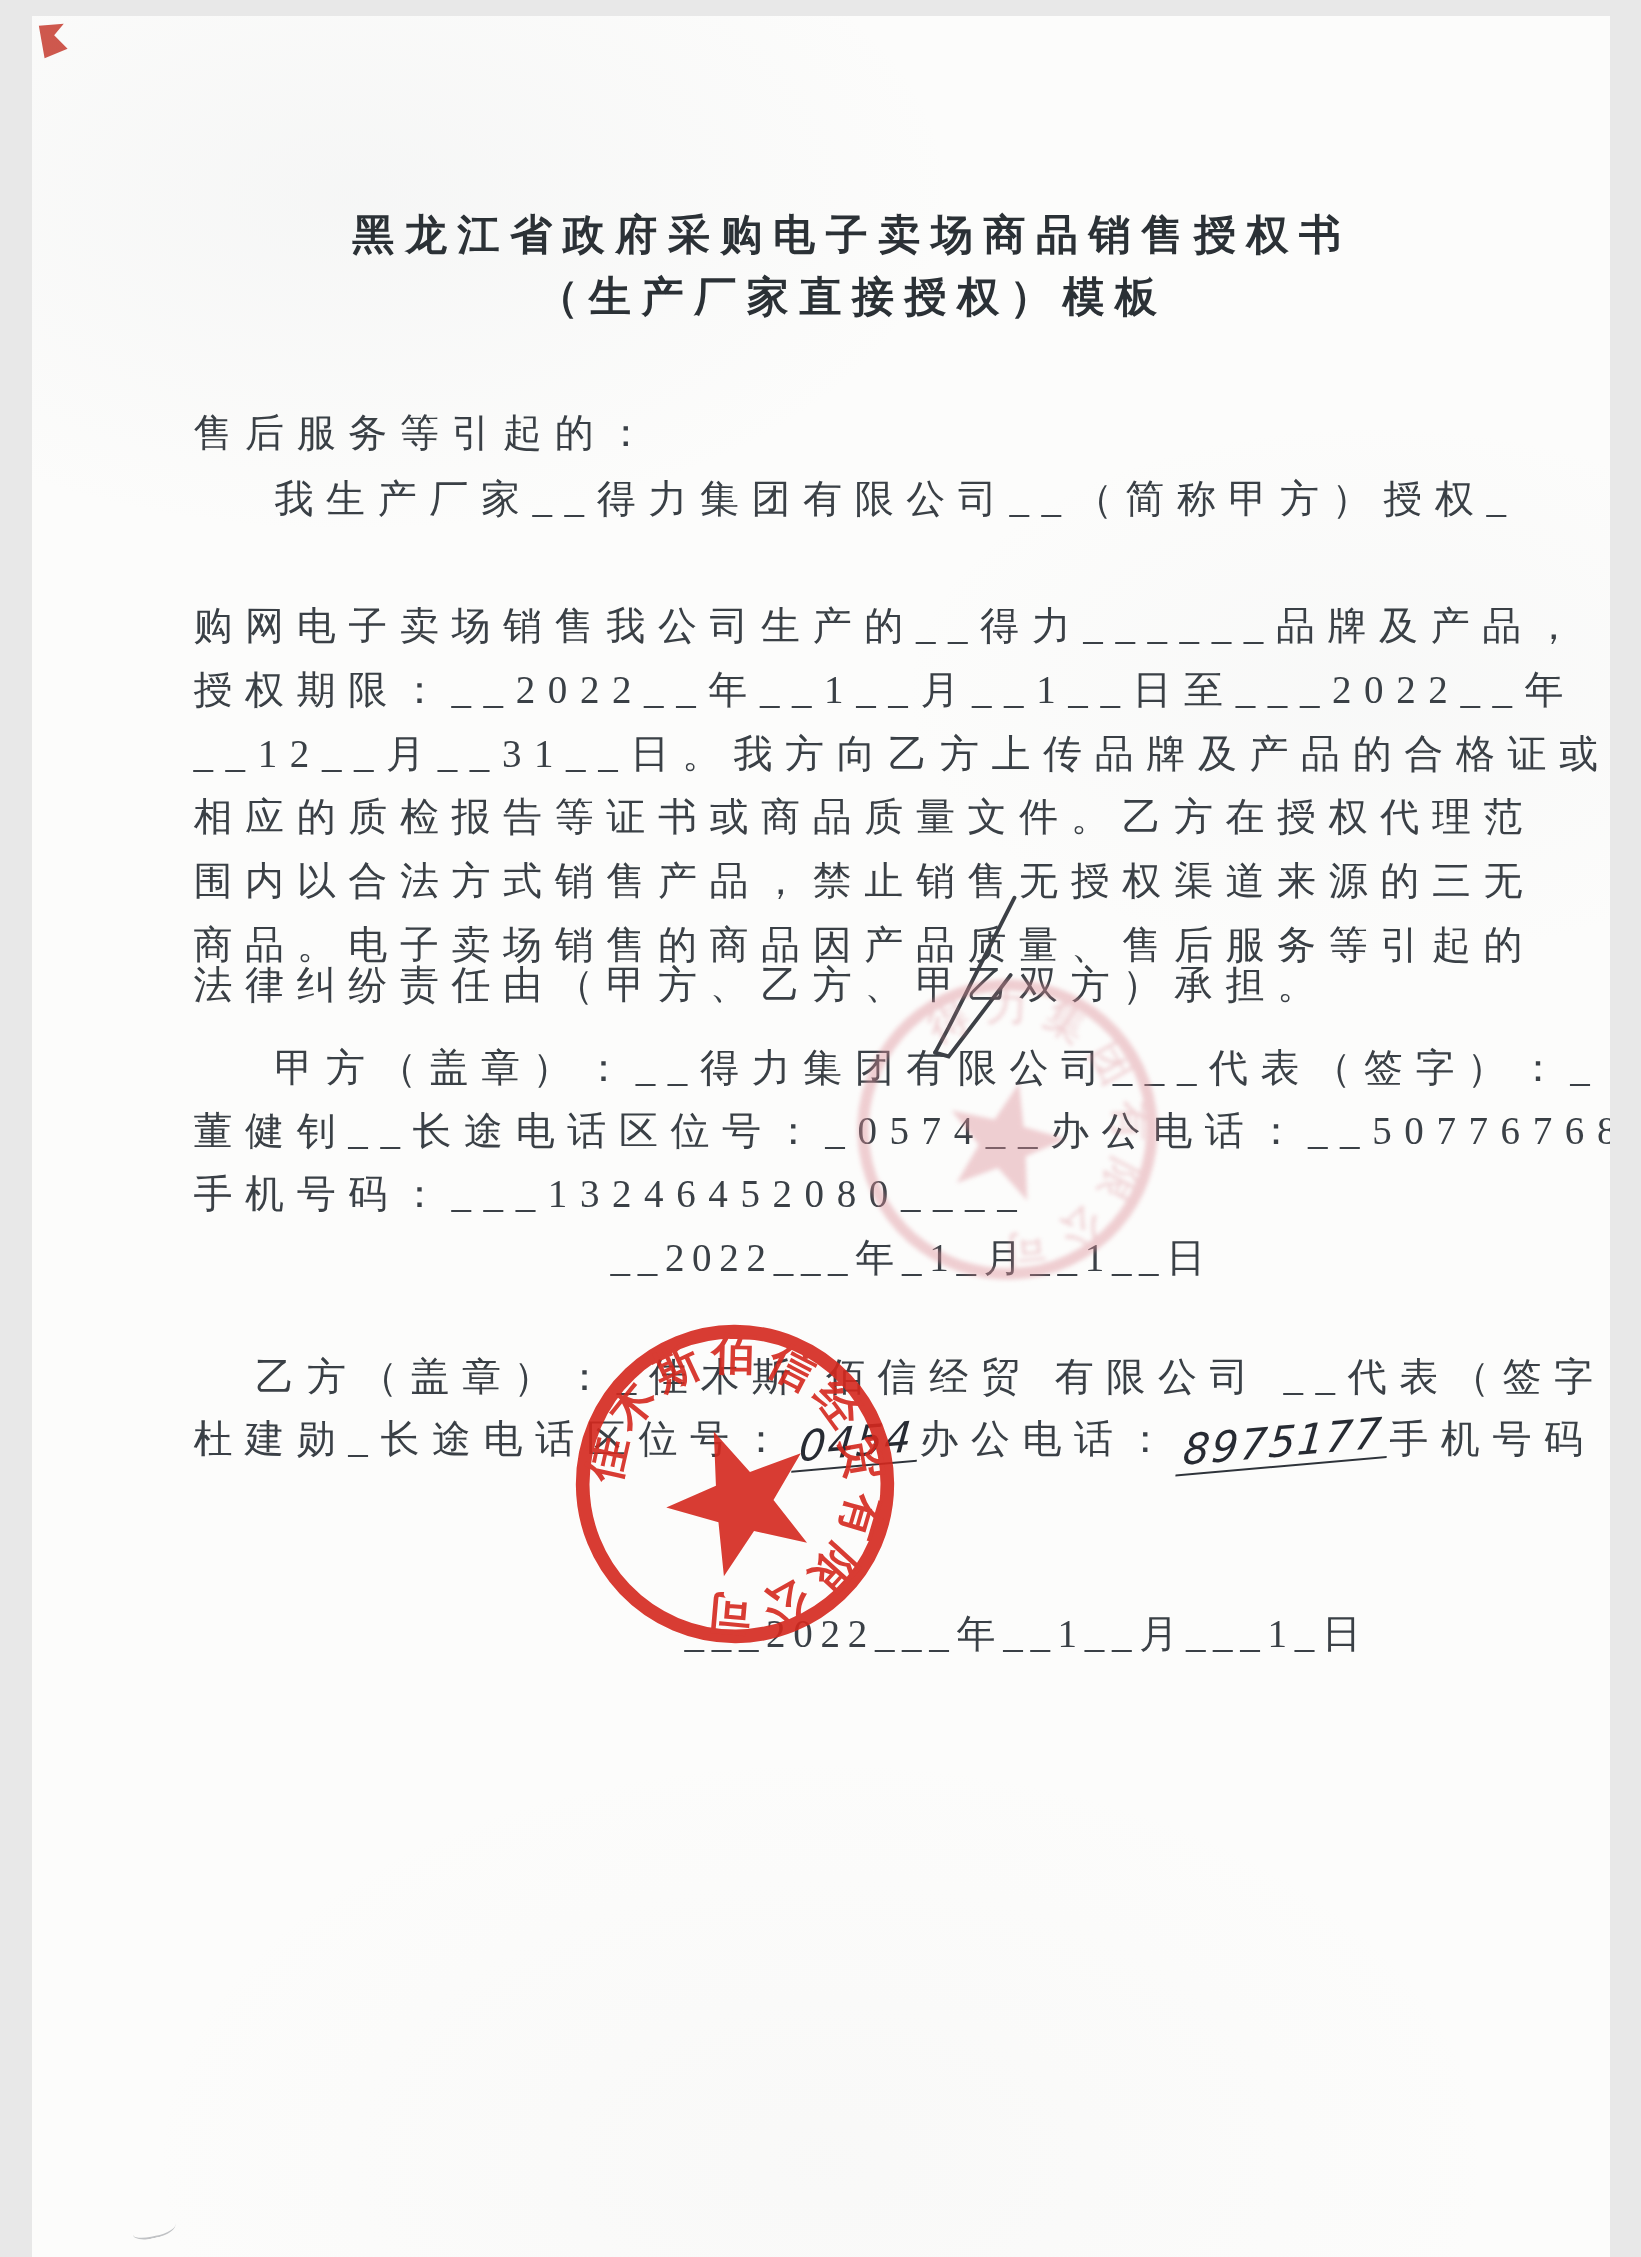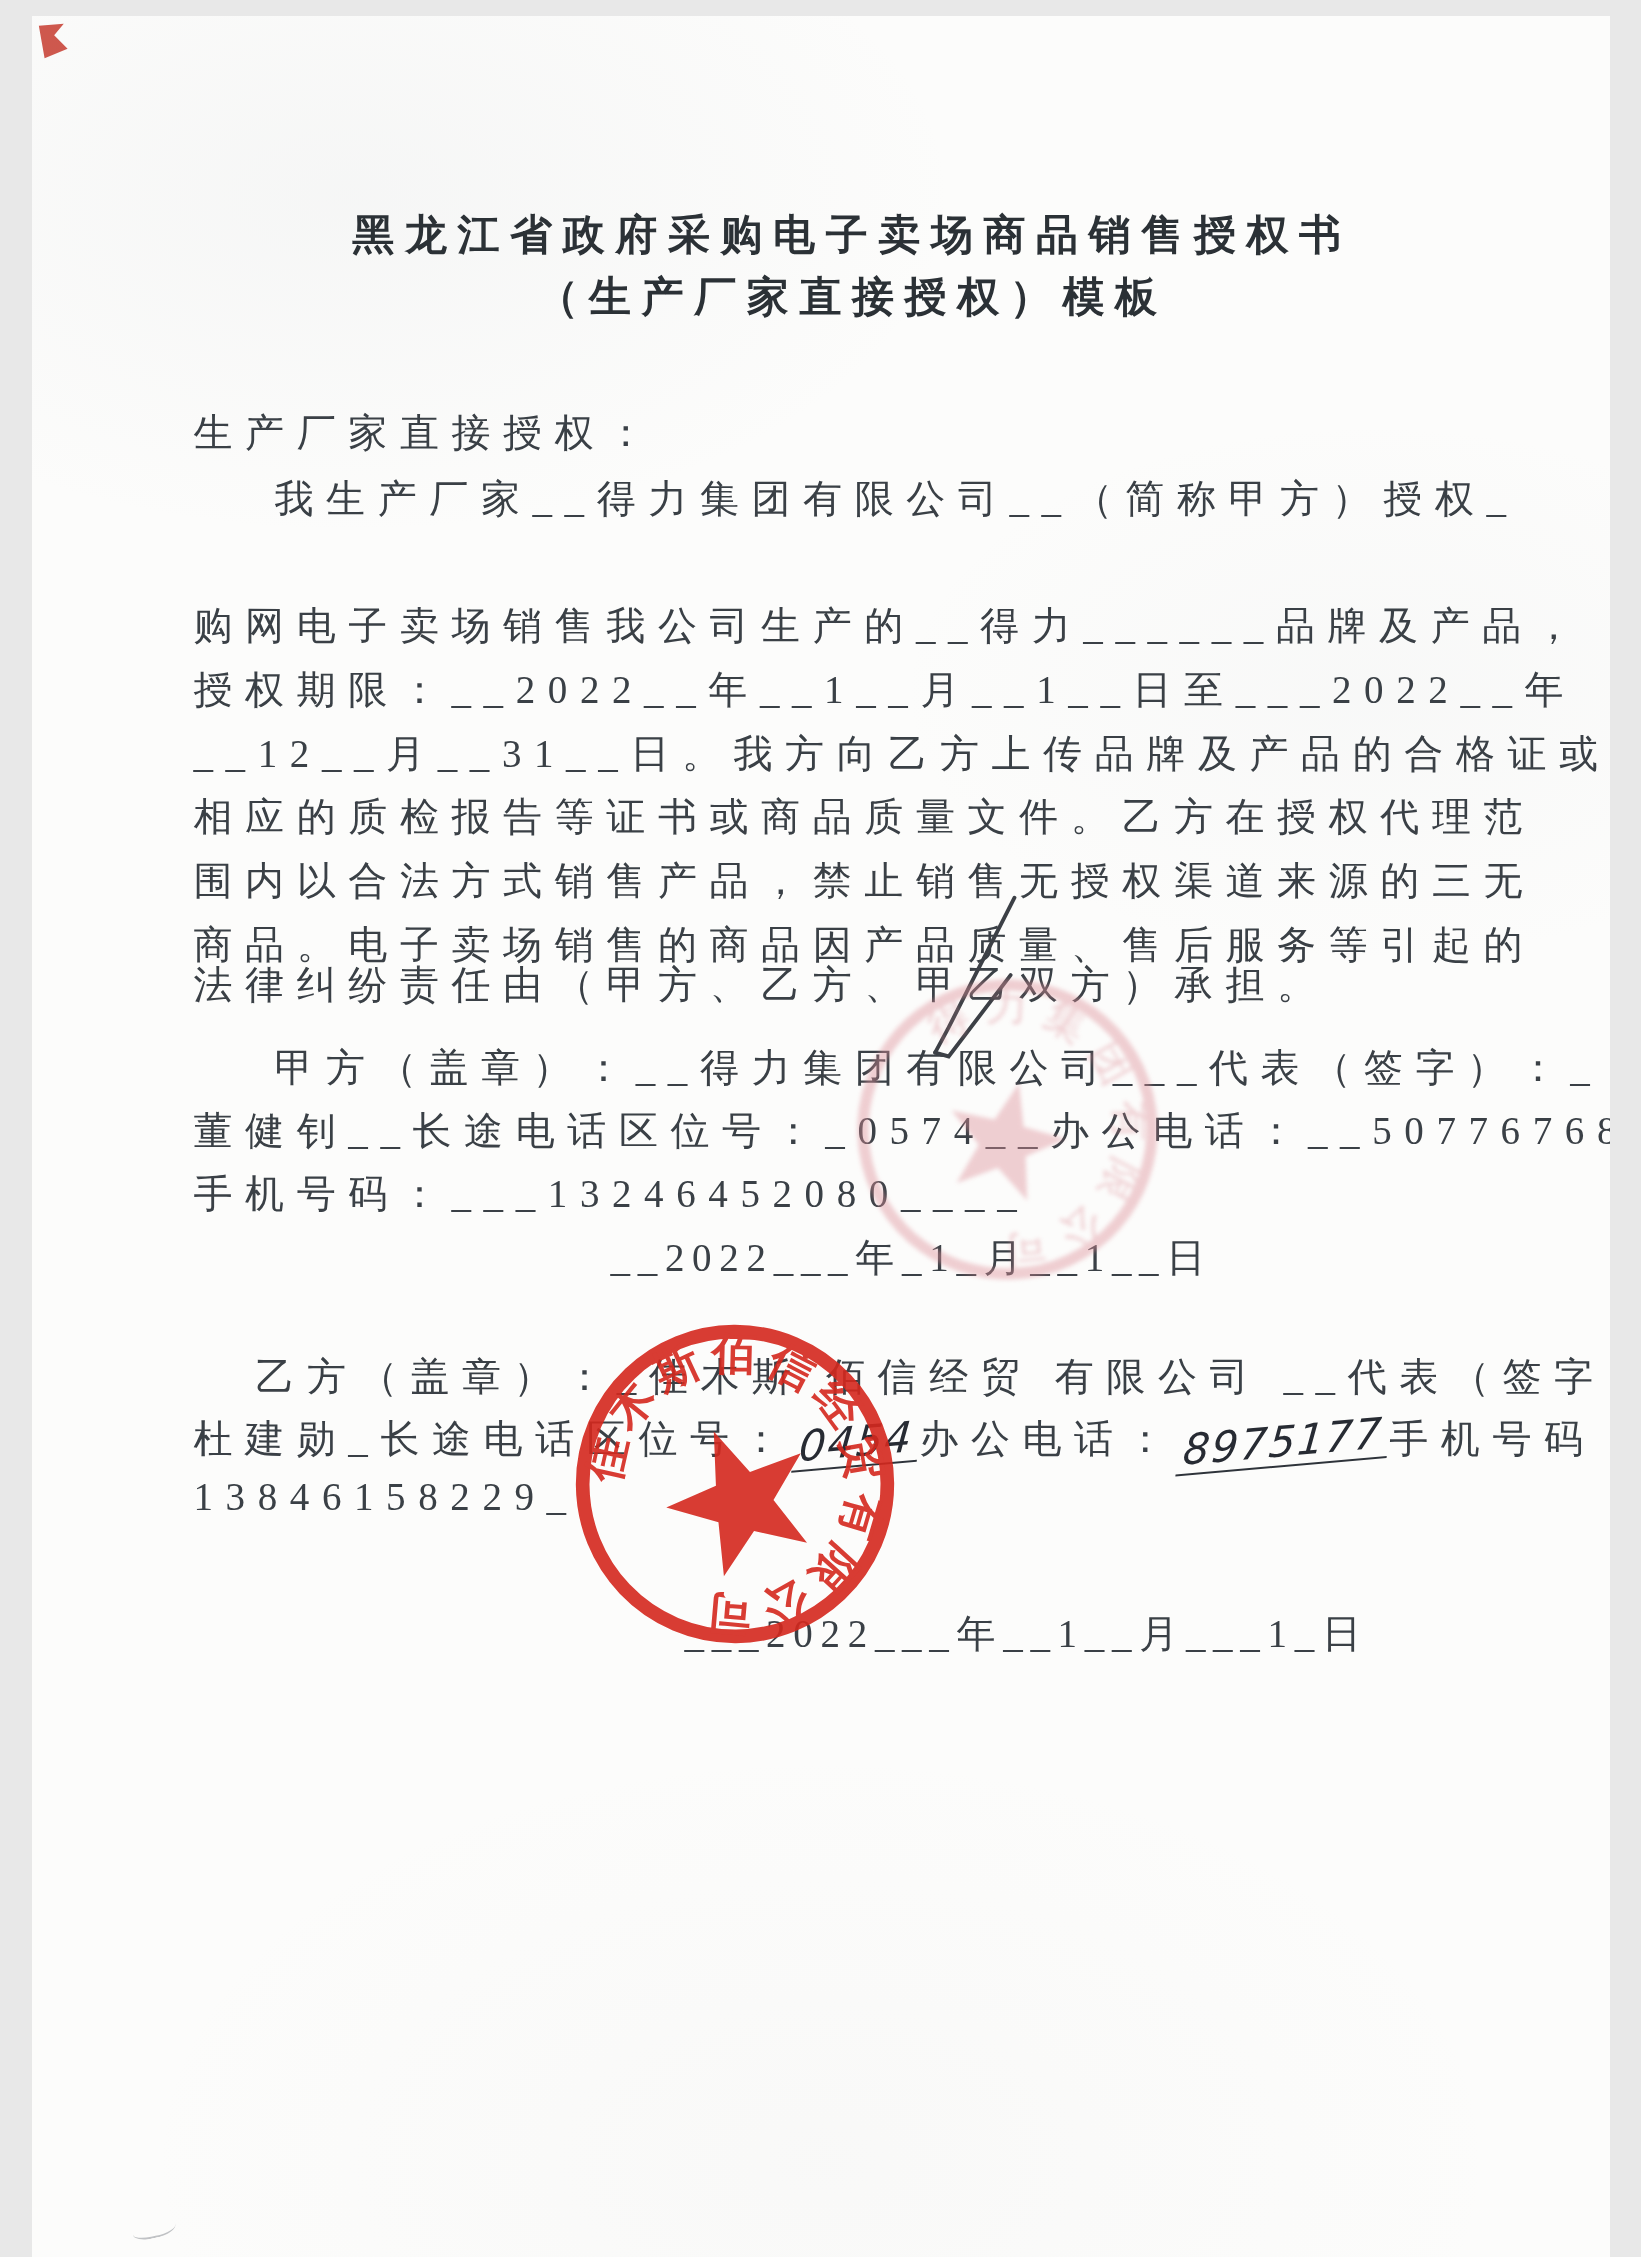--- a/index.html
+++ b/index.html
@@ -65,41 +65,40 @@
 
 <div class="page">
 
   <svg class="corner-mark" viewBox="0 0 48 48">
     <path d="M4,6 L30,4 L20,16 L34,30 L10,40 Z" fill="#c63b2f" opacity="0.85"></path>
   </svg>
 
   <div class="title title1">黑龙江省政府采购电子卖场商品销售授权书</div>
   <div class="title title2">（生产厂家直接授权）模板</div>
 
-  <div class="line salutation">生产厂家直接授权：</div>
+  <div class="line salutation">售后服务等引起的：</div>
 
   <div class="line b0 indent2">我生产厂家__得力集团有限公司__（简称甲方）授权_</div>
   <div class="line b2">购网电子卖场销售我公司生产的__得力______品牌及产品，</div>
   <div class="line b3">授权期限：__2022__年__1__月__1__日至___2022__年</div>
   <div class="line b4">__12__月__31__日。我方向乙方上传品牌及产品的合格证或</div>
   <div class="line b5">相应的质检报告等证书或商品质量文件。乙方在授权代理范</div>
   <div class="line b6">围内以合法方式销售产品，禁止销售无授权渠道来源的三无</div>
   <div class="line b7">商品。电子卖场销售的商品因产品质量、售后服务等引起的</div>
   <div class="line b8">法律纠纷责任由（甲方、乙方、甲乙双方）承担。</div>
 
   <div class="line pa1 indent2">甲方（盖章）：__得力集团有限公司___代表（签字）：_</div>
   <div class="line pa2">董健钊__长途电话区位号：_0574__办公电话：__50776768___</div>
   <div class="line pa3">手机号码：___13246452080____</div>
   <div class="dateA">__2022___年_1_月__1__日</div>
 
   <div class="line pb1 indent1_5">乙方（盖章）：_佳木斯 佰信经贸 有限公司 __代表（签字）：</div>
   <div class="line pb2">
     <span>杜建勋_长途电话区位号：</span><span class="handwriting">0454</span><span>办公电话：</span><span class="handwriting">8975177</span><span>手机号码：</span>
   </div>
-  <div class="line pb3">13846158229_</div>
   <div class="dateB">___2022___年__1__月___1_日</div>
 
   <svg class="penmark" style="left:874px;top:874px;width:126px;height:179px;" viewBox="0 0 130 185">
     <path d="M112,8 L44,142 L30,168" fill="none" stroke="#3c4046" stroke-width="4" stroke-linecap="round"></path>
     <path d="M30,168 L44,172 L108,88" fill="none" stroke="#3c4046" stroke-width="4" stroke-linecap="round"></path>
   </svg>
 
   <svg class="stamp stampA" viewBox="0 0 340 340">
     <defs>
       <path id="sealArcA" d="M170,170 m-116,0 a116,116 0 1,1 232,0 a116,116 0 1,1 -232,0"></path>

